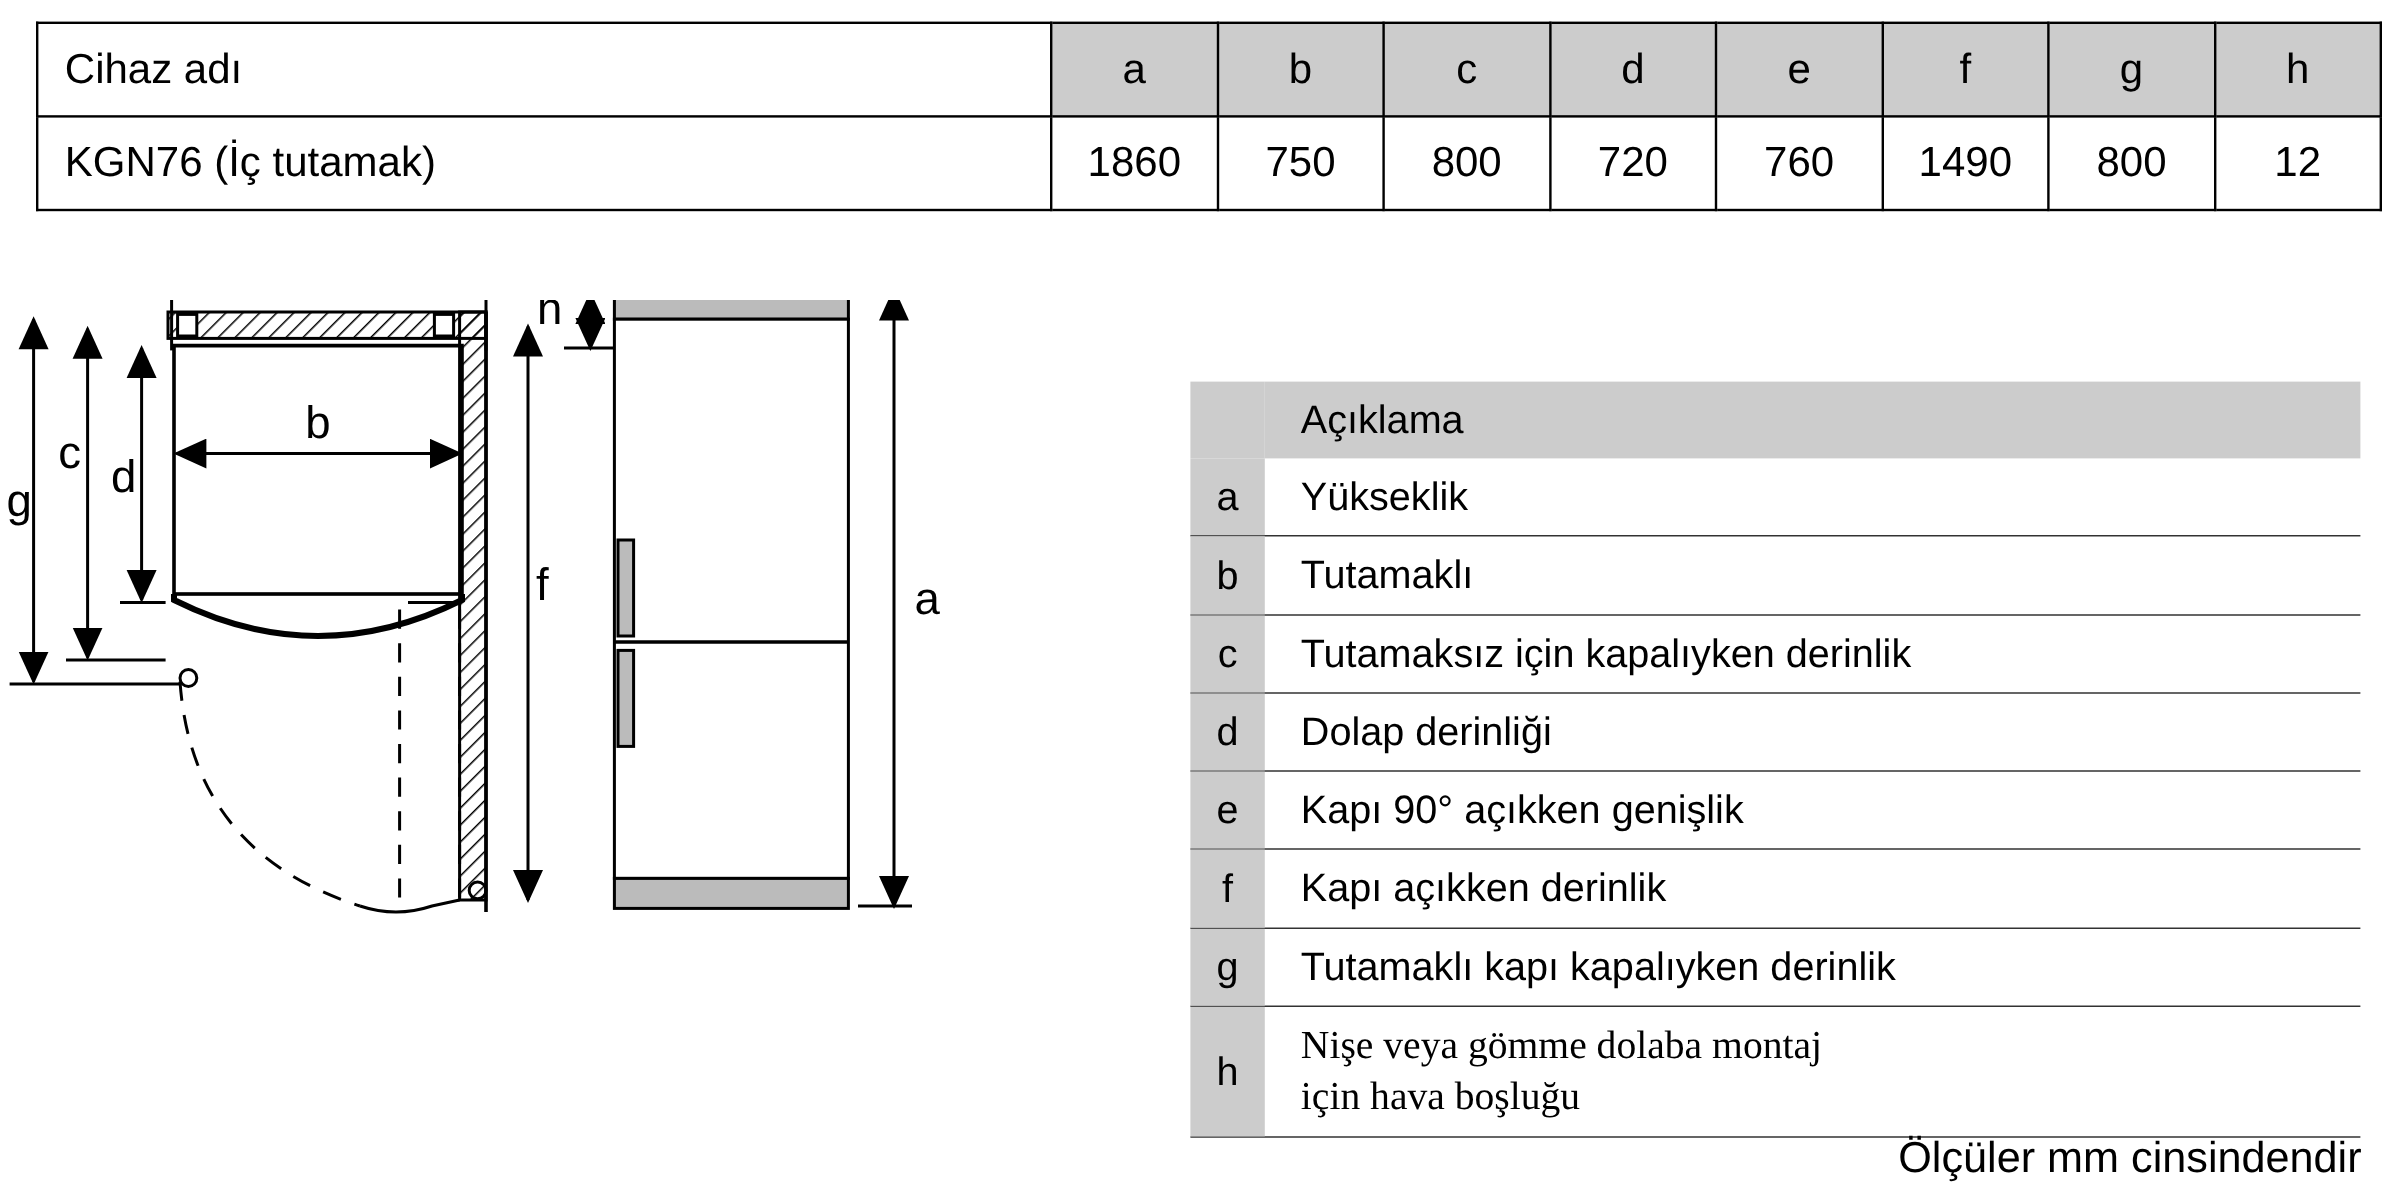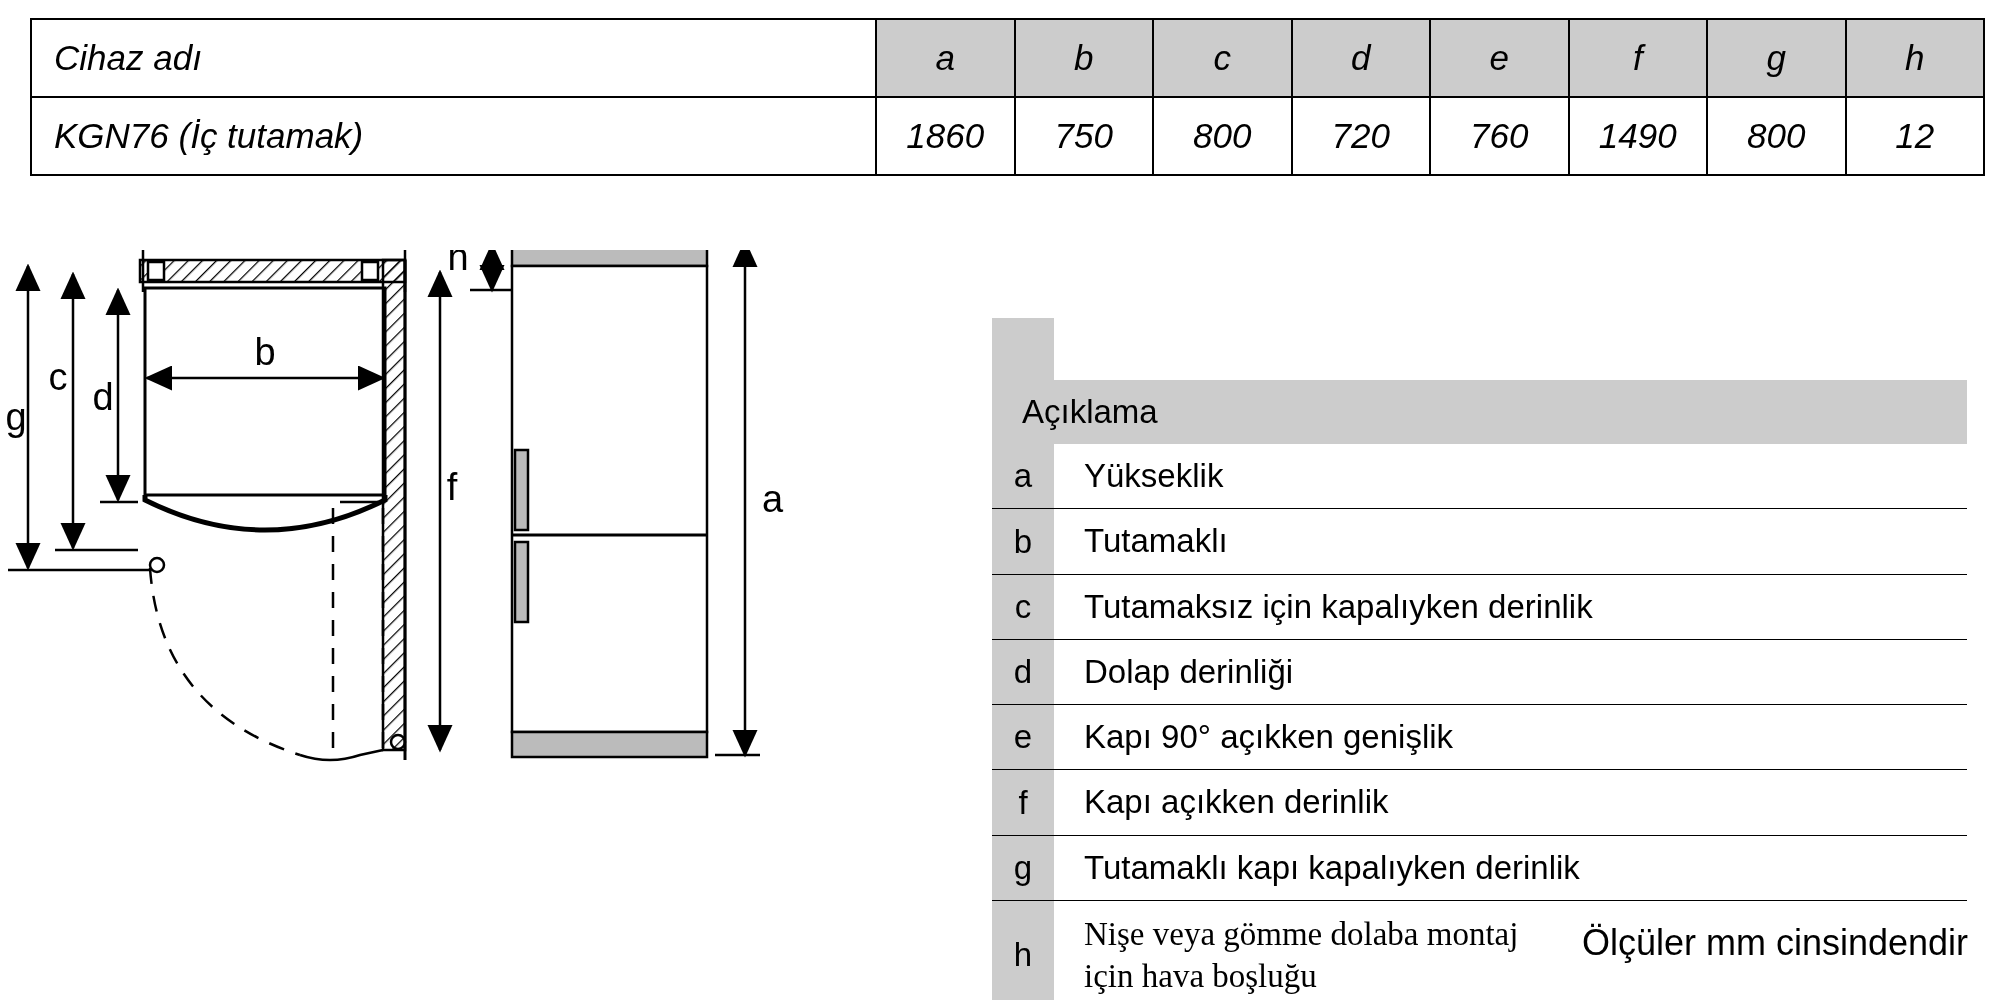--- a/index.html
+++ b/index.html
@@ -22,21 +22,20 @@
     table-layout:fixed;
   }
   .dim-table td, .dim-table th {
     border:2px solid #000;
     font-weight:400;
     font-size:35px;
     height:78px;
     padding:16px 10px;
     text-align:center;
     white-space:nowrap;
-    font-style:italic;
   }
   .dim-table .name-cell {
     text-align:left;
     padding-left:22px;
     width:845px;
   }
   .dim-table .hdr-letter {
     background:#cccccc;
   }
   .dim-table .hdr-name {
@@ -51,21 +50,20 @@
     left:992px; top:318px;
     width:975px;
   }
   .legend-row {
     display:flex;
     align-items:stretch;
     border-bottom:1.5px solid #000;
   }
   .legend-row.head {
     border-bottom:none;
-    flex-direction:column;
   }
   .legend-key {
     width:62px;
     flex:0 0 62px;
     background:#cccccc;
     font-size:33px;
     display:flex;
     align-items:center;
     justify-content:center;
   }
@@ -76,21 +74,21 @@
     padding:11px 0 11px 30px;
     line-height:1.28;
     display:flex;
     align-items:center;
   }
   .legend-row.head .legend-desc { background:#cccccc; }
   .legend-row.tall .legend-desc { display:block; padding-top:12px; padding-bottom:12px;font-family:Liberation Serif, serif; }
 
   .units {
     position:absolute;
-    right:32px; top:922px;
+    right:32px; top:944px;
     font-size:36px;
   }
 
   
   .drawing { position:absolute; left:0; top:250px; width:990px; height:750px; }
   svg { display:block; }
   .lbl { font-family:"Liberation Sans", sans-serif; font-size:38px; fill:#000; }
 </style>
 </head>
 <body>

